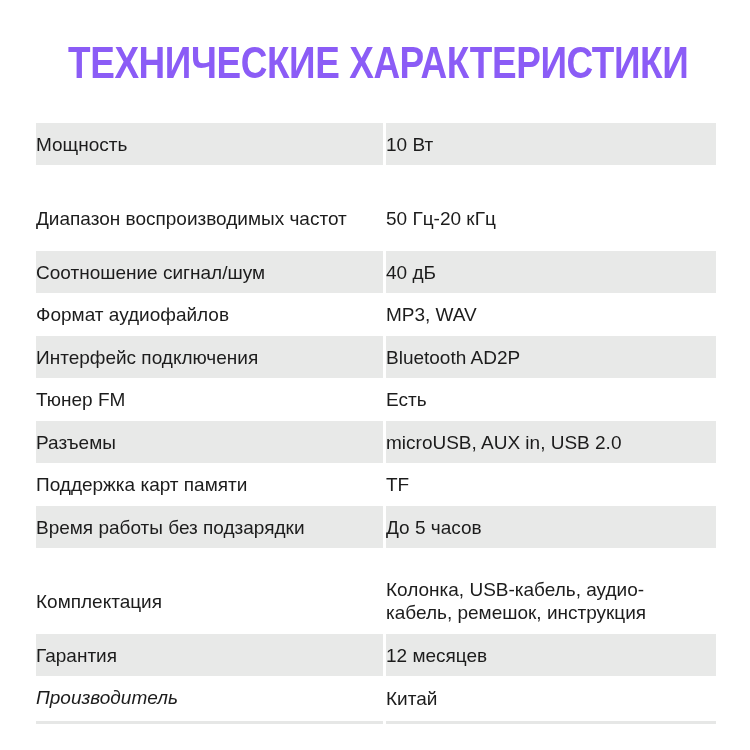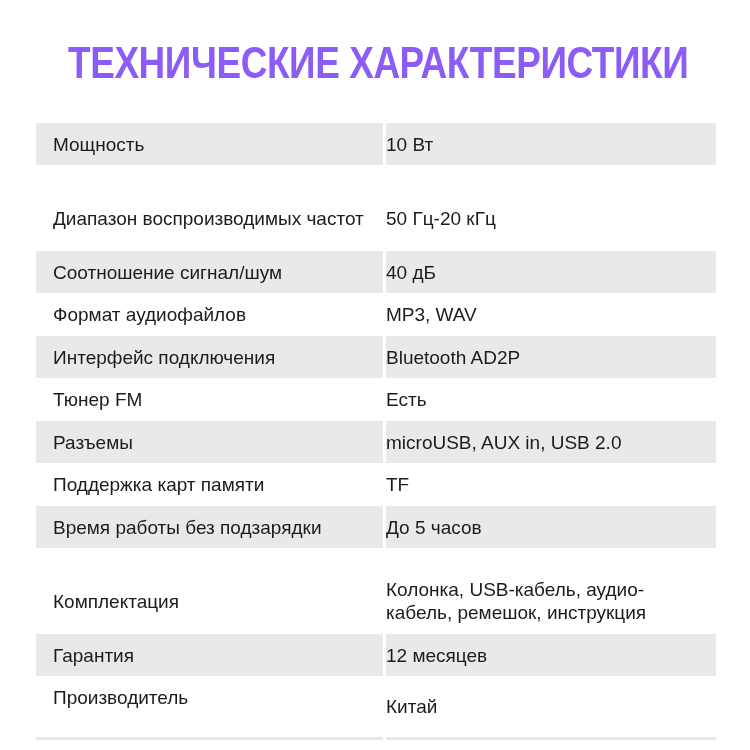--- a/index.html
+++ b/index.html
@@ -12,21 +12,21 @@
     font-family: "Liberation Sans", sans-serif; font-weight:bold;
     font-size:45px; line-height:50px; color:#8b5cf6; letter-spacing:-0.5px;
   }
   .title span { display:inline-block; transform:scaleX(0.82); transform-origin:center; white-space:nowrap; }
   .table { position:absolute; left:36px; top:123px; width:680px; }
   .row { display:flex; position:relative; }
   .cell {
     box-sizing:border-box; display:flex; align-items:center;
     font-size:19px; line-height:23px; color:#1c1c1c;
   }
-  .cell.label { width:347px; padding-left:17px; }
+  .cell.label { width:347px; }
   .cell.value { width:330px; margin-left:3px; }
   .row.shaded .cell { background:#e8e9e8; }
   .row.h1 .cell { height:42px; }
   .row.h2 .cell { height:66px;margin-top:20px; }
   .bottom-line { display:flex; margin-top:1px; }
   .bottom-line div { height:3px; background:#e6e7e6; }
   .bottom-line .l { width:347px; }
   .bottom-line .r { width:330px; margin-left:3px; }
 </style>
 </head>
@@ -73,20 +73,20 @@
   </div>
   <div class="row h2">
     <div class="cell label">Комплектация</div>
     <div class="cell value" style="padding-right:20px;">Колонка, USB-кабель, аудио-кабель, ремешок, инструкция</div>
   </div>
   <div class="row shaded h1">
     <div class="cell label">Гарантия</div>
     <div class="cell value">12 месяцев</div>
   </div>
   <div class="row h1">
-    <div class="cell label" style="height:43px;">Производитель</div>
-    <div class="cell value" style="height:60px;">Китай</div>
+    <div class="cell label" style="height:43px;font-style:italic;">Производитель</div>
+    <div class="cell value" style="height:44px;">Китай</div>
   </div>
   <div class="bottom-line">
     <div class="l"></div>
     <div class="r"></div>
   </div>
 </div>
 
 </body></html>

